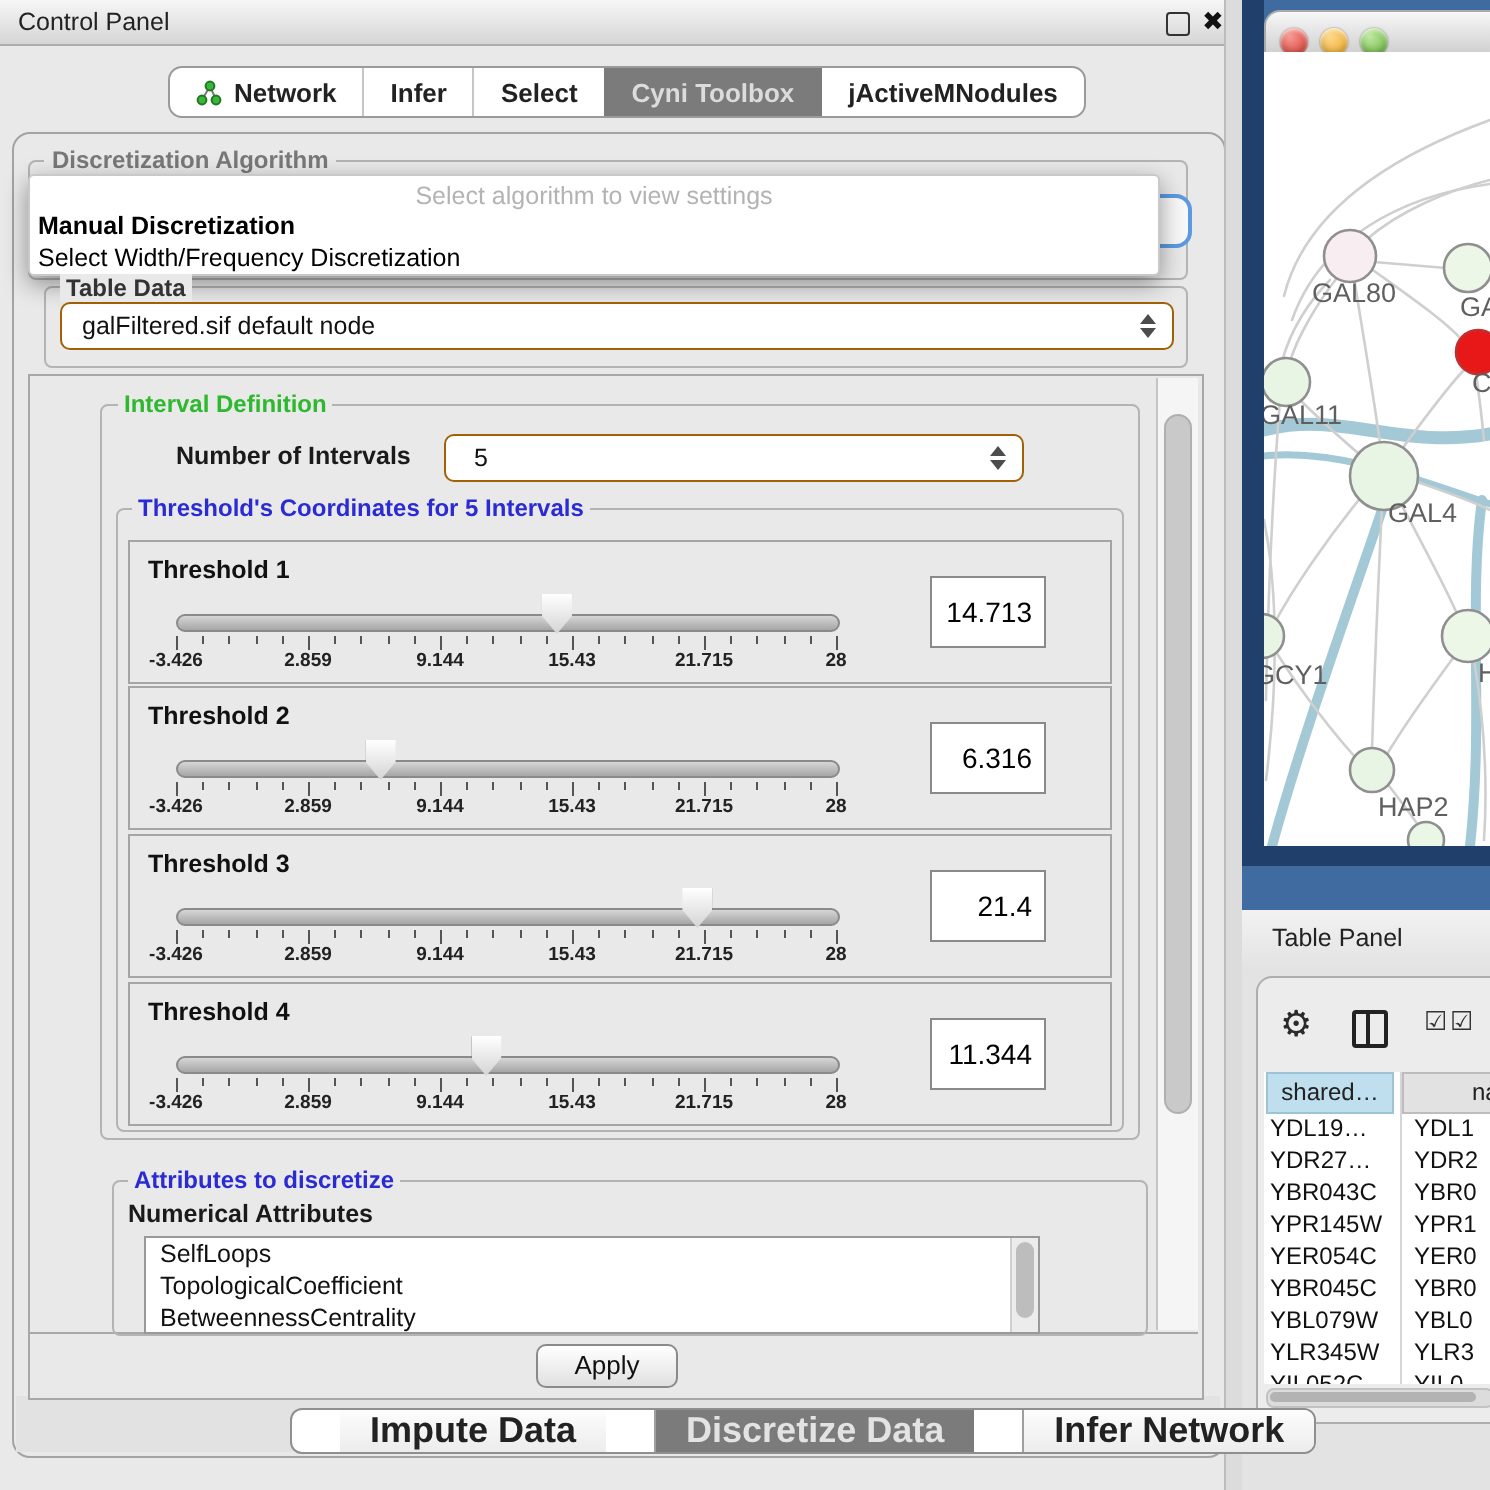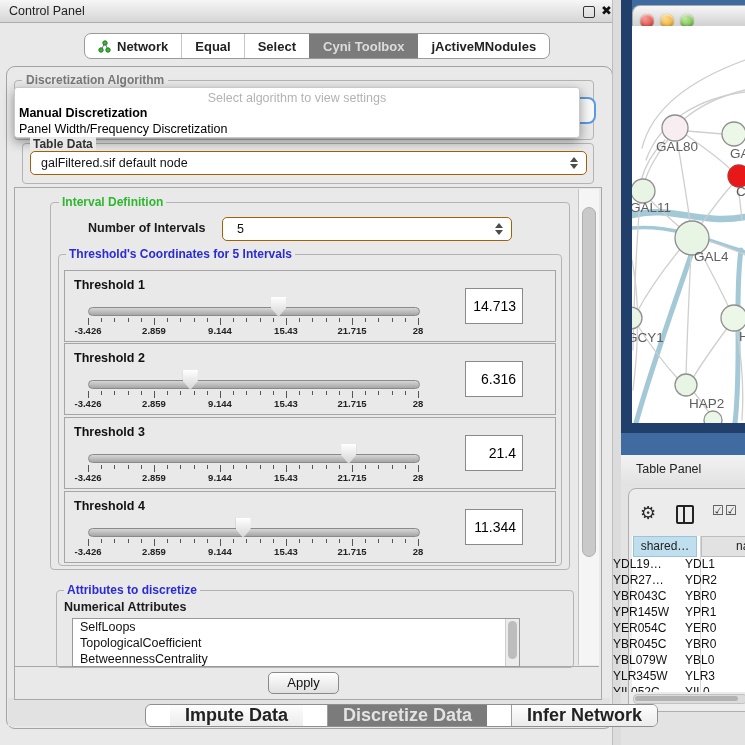--- a/index.html
+++ b/index.html
@@ -104,21 +104,21 @@
   .gear{left:640px;top:502px;font-size:18px;color:#2a2a2a;}
   .split-icon{left:676px;top:505px;width:14px;height:15px;border:2px solid #222;border-radius:2px;}
   .split-icon:before{content:"";position:absolute;left:5px;top:0;width:2px;height:100%;background:#222;}
   .chk{font-size:13px;color:#333;top:503px;}
   .tbl-white{left:632px;top:536px;width:113px;height:156px;background:#fff;}
   .hd1{left:633px;top:536px;width:62px;height:19px;background:#bfdeee;border:1px solid #9ec3d6;
        font-size:12px;text-align:center;line-height:19px;color:#222;}
   .hd2{left:701px;top:536px;width:60px;height:19px;background:#e2e2e2;border:1px solid #bdbdbd;
        font-size:12px;line-height:19px;color:#222;padding-left:34px;}
   .gridline{left:700px;top:536px;width:1px;height:156px;background:#d6d6d6;}
-  .rows{left:606px;top:557px;width:113px;height:135px;overflow:hidden;}
+  .rows{left:628px;top:557px;width:113px;height:135px;overflow:hidden;}
   .trow{position:relative;height:16px;font-size:12px;color:#111;white-space:nowrap;}
   .trow .c1{position:absolute;left:7px;top:0;}
   .trow .c2{position:absolute;left:79px;top:0;}
   .hscroll{left:633px;top:694px;width:112px;height:8px;background:#dcdcdc;border:1px solid #c2c2c2;border-radius:4px;}
   .hscroll .thumb{position:absolute;left:1px;top:1px;width:103px;height:5px;background:#b3b3b3;border-radius:3px;}
 </style>
 </head>
 <body>
 
 <div id="root">
@@ -134,21 +134,21 @@
         <svg width="13" height="13" viewBox="0 0 13 13">
           <line x1="3" y1="10" x2="7" y2="3" stroke="#7a7a7a" stroke-width="1"></line>
           <line x1="7" y1="3" x2="10" y2="10" stroke="#7a7a7a" stroke-width="1"></line>
           <circle cx="3" cy="10" r="2.2" fill="#3cb53c" stroke="#1d7a1d"></circle>
           <circle cx="7" cy="3" r="2.2" fill="#3cb53c" stroke="#1d7a1d"></circle>
           <circle cx="10" cy="10" r="2.2" fill="#3cb53c" stroke="#1d7a1d"></circle>
         </svg>
         <span>Network</span>
       </div>
       <div class="tab">
-        <span>Equal</span>
+        <span>Infer</span>
       </div>
       <div class="tab">
         <span>Select</span>
       </div>
       <div class="tab sel">
         <span>Cyni Toolbox</span>
       </div>
       <div class="tab">
         <span>jActiveMNodules</span>
       </div>
@@ -157,21 +157,21 @@
   <div class="abs outer-panel"></div>
   <div class="abs band"></div>
 
   <div class="abs groupbox algo-group"></div>
   <div class="abs algo-title">Discretization Algorithm</div>
   <div class="abs combo-frag"></div>
 
   <div class="abs popup" id="popup">
     <div class="ph">Select algorithm to view settings</div>
   <div class="opt b" style="top: 18px;">Manual Discretization</div>
-      <div class="opt" style="top: 34px;">Panel Width/Frequency Discretization</div>
+      <div class="opt" style="top: 34px;">Select Width/Frequency Discretization</div>
     </div>
 
   <div class="abs groupbox td-group"></div>
   <div class="abs td-title">Table Data</div>
   <div class="abs combo td-combo">
     <span class="cv">galFiltered.sif default node</span>
     <span class="spinner">
         <span class="up"></span>
         <span class="dn"></span>
       </span>

